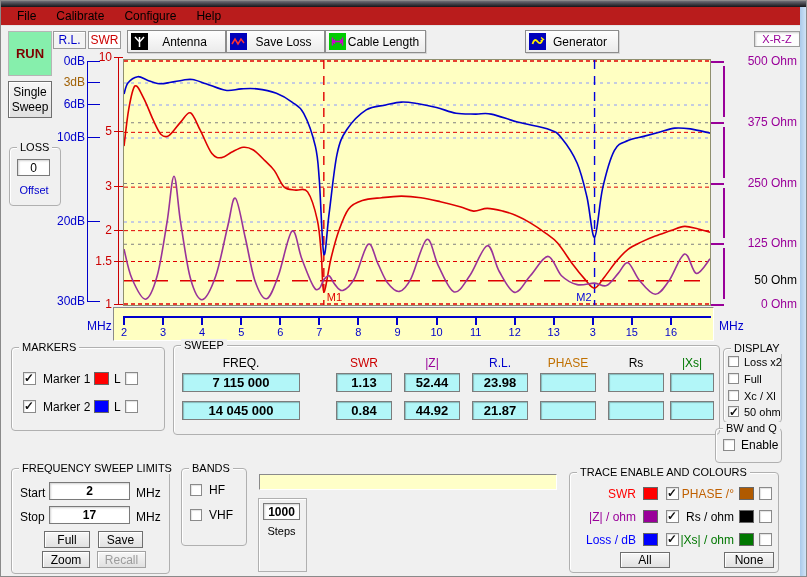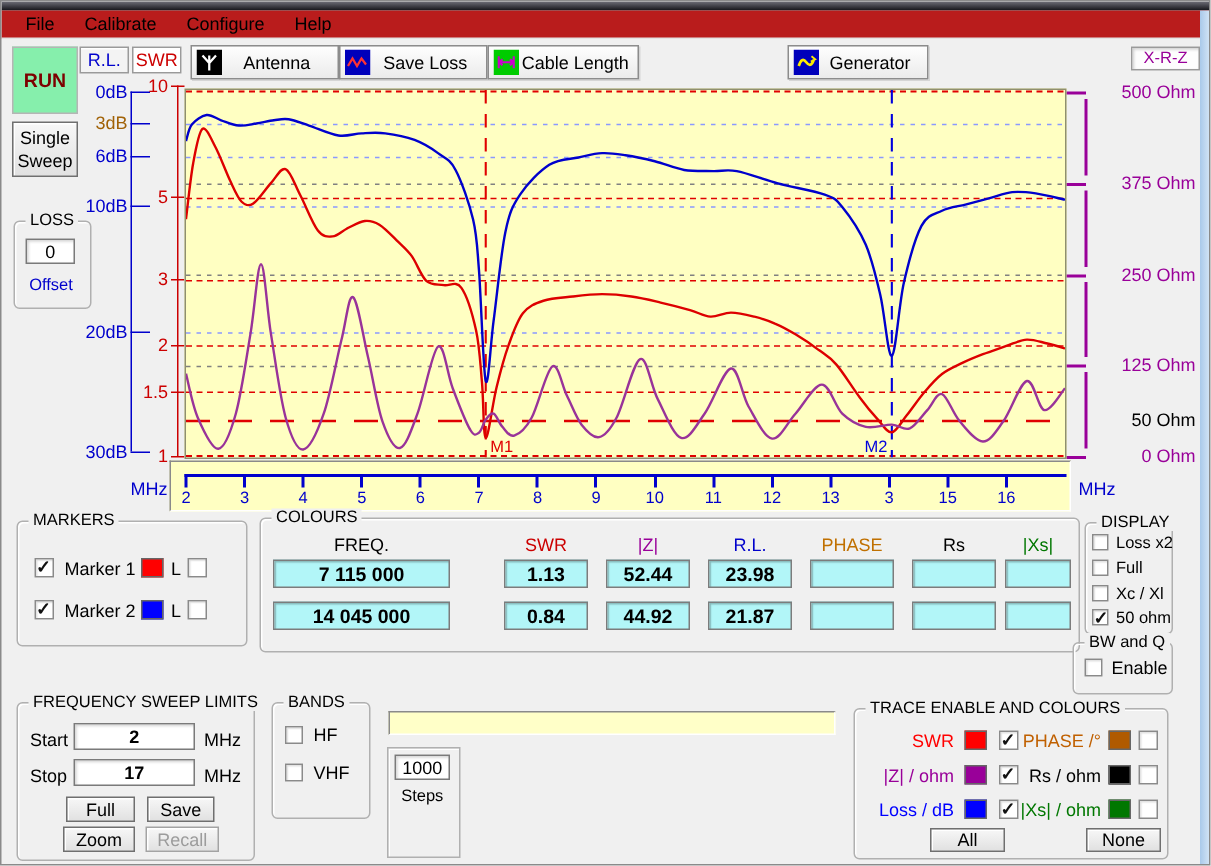--- a/index.html
+++ b/index.html
@@ -229,21 +229,21 @@
     <div class="lbl" style="left:102px;top:24px;">L</div>
     <div class="cb" style="left:113px;top:24px;"></div>
     <div class="cb checked" style="left:11px;top:52px;"></div>
     <div class="lbl" style="left:31px;top:52px;">Marker 2</div>
     <div class="swatch" style="left: 82px; top: 52px; background: rgb(0, 0, 255);"></div>
     <div class="lbl" style="left:102px;top:52px;">L</div>
     <div class="cb" style="left:113px;top:52px;"></div>
   </div>
 
   <div class="grp" id="values-grp" style="left:172px;top:344px;width:545px;height:88px;">
-    <span class="grp-title">COLOURS</span>
+    <span class="grp-title">SWEEP</span>
   <div class="vhead" style="left: 32px; top: 10px; color: rgb(0, 0, 0);">FREQ.</div>
       <div class="vhead" style="left: 155px; top: 10px; color: rgb(204, 0, 0);">SWR</div>
       <div class="vhead" style="left: 223px; top: 10px; color: rgb(153, 0, 153);">|Z|</div>
       <div class="vhead" style="left: 291px; top: 10px; color: rgb(0, 0, 204);">R.L.</div>
       <div class="vhead" style="left: 359px; top: 10px; color: rgb(192, 112, 0);">PHASE</div>
       <div class="vhead" style="left: 427px; top: 10px; color: rgb(0, 0, 0);">Rs</div>
       <div class="vhead" style="left: 483px; top: 10px; color: rgb(0, 119, 0);">|Xs|</div>
       <div class="vbox" style="left: 8px; top: 27px; width: 118px;">7 115 000</div>
       <div class="vbox" style="left: 162px; top: 27px; width: 56px;">1.13</div>
       <div class="vbox" style="left: 230px; top: 27px; width: 56px;">52.44</div>
@@ -297,21 +297,21 @@
     <div class="cb" style="left:8px;top:15px;width:12px;height:12px;"></div>
     <div class="lbl" style="left:27px;top:14px;">HF</div>
     <div class="cb" style="left:8px;top:40px;width:12px;height:12px;"></div>
     <div class="lbl" style="left:27px;top:39px;">VHF</div>
   </div>
 
   <div style="position:absolute;left:258px;top:473px;width:298px;height:16px;background:#ffffc8;
        border:1px solid;border-color:#8a8a8a #fff #fff #8a8a8a;box-sizing:border-box;"></div>
 
   <div class="grp" style="left:257px;top:497px;width:47px;height:72px;border-radius:0;">
-    <div class="inp" style="left:4px;top:4px;width:37px;height:17px;">1000</div>
+    <div class="inp" style="left:4px;top:4px;width:37px;height:17px;font-weight:bold;">1000</div>
     <div class="lbl11" style="left:0;top:26px;width:45px;text-align:center;">Steps</div>
   </div>
 
   <div class="grp" style="left:568px;top:471px;width:208px;height:99px;">
     <span class="grp-title">TRACE ENABLE AND COLOURS</span>
 
     <div class="lbl right-align" style="left:4px;top:14px;width:62px;color:#ff0000;">SWR</div>
     <div class="swatch" style="left: 73px; top: 14px; background: rgb(255, 0, 0);"></div>
     <div class="cb checked" style="left:96px;top:14px;"></div>
     <div class="lbl right-align" style="left:106px;top:14px;width:58px;color:#c06000;">PHASE /°</div>

